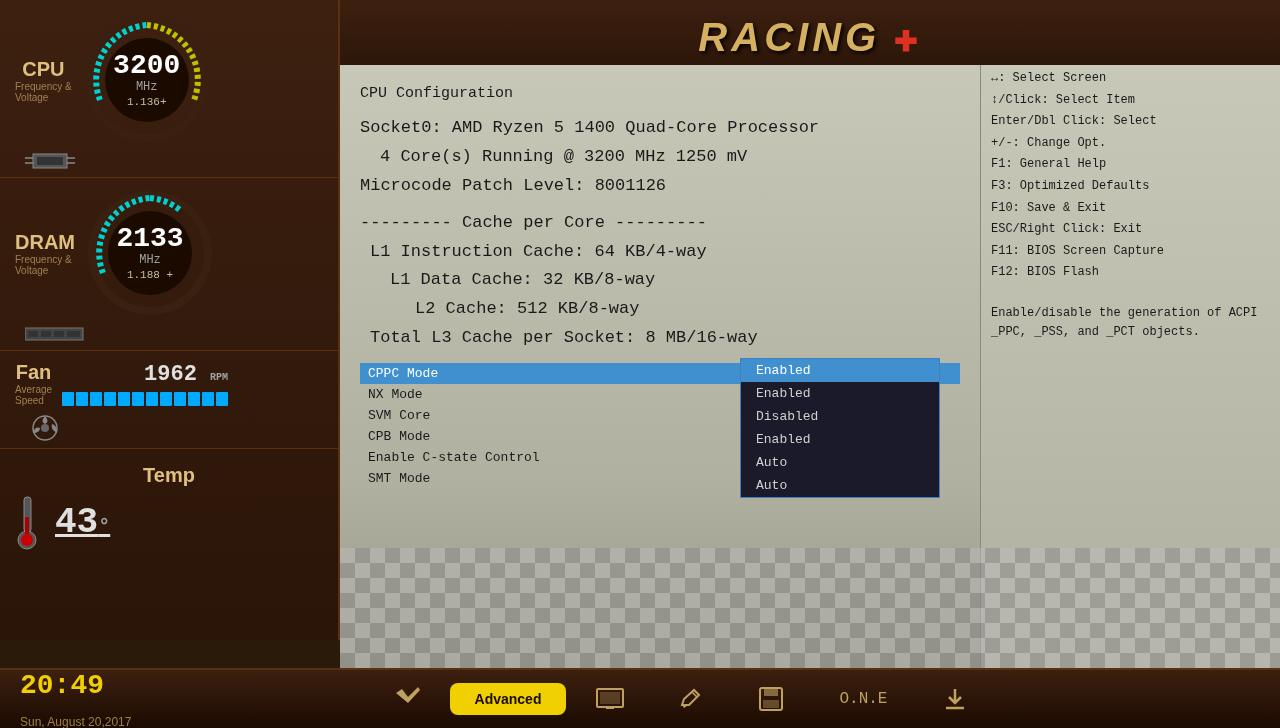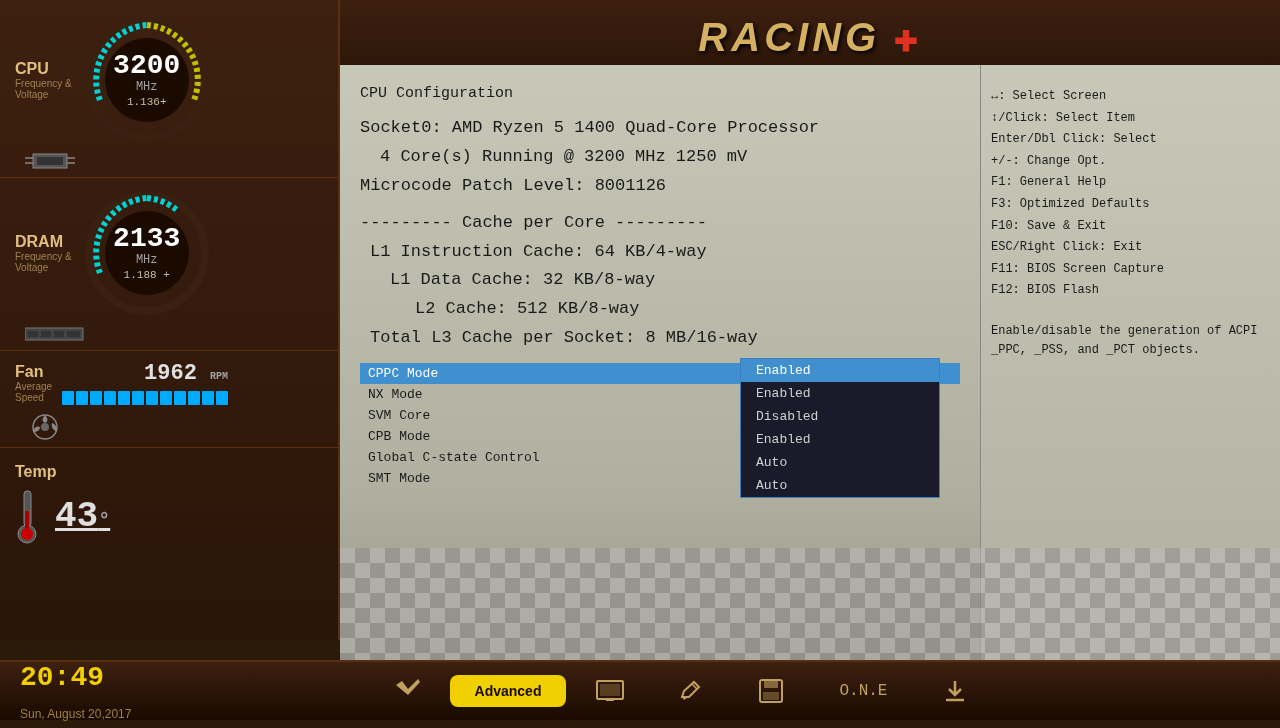--- a/index.html
+++ b/index.html
@@ -89,42 +89,43 @@
     }
 
     
     .help-panel {
       position: absolute;
       top: 65px;
       right: 0;
       width: 300px;
       bottom: 60px;
       background: linear-gradient(180deg, #c8c8b8 0%, #b0b0a0 100%);
-      padding: 21px 10px;
+      padding: 3px 10px;
       font-family: 'Courier New', monospace;
       font-size: 12px;
       color: #1a1a1a;
       border-left: 1px solid #888;
     }
 
     .help-text {
       line-height: 1.8;
       white-space: pre-line;
     }
 
     .help-description {
       margin-top: 20px;
       line-height: 1.6;
     }
 
     .sidebar-label {
       color: #e0c080;
-      font-size: 16px;
+      font-size: 20px;
       font-weight: bold;
       font-family: Arial, sans-serif;
+      text-align: center;
     }
 
     .sidebar-sublabel {
       color: #a08050;
       font-size: 10px;
       font-family: Arial, sans-serif;
     }
 
     
     .gauge {
@@ -185,21 +186,21 @@
     }
 
     
     .temp-section {
       padding: 10px 15px;
     }
 
     
     .taskbar {
       position: absolute;
-      bottom: 8px;
+      bottom: 0;
       left: 0;
       right: 0;
       height: 60px;
       background: linear-gradient(180deg, #3d2010 0%, #1a0a00 100%);
       display: flex;
       align-items: center;
       justify-content: space-between;
       padding: 0 20px;
       border-top: 2px solid #5a3010;
     }
@@ -520,21 +521,21 @@
     <div style="padding-left:30px;">L1 Data Cache: 32 KB/8-way</div>
     <div style="padding-left:55px;">L2 Cache: 512 KB/8-way</div>
     <div style="padding-left:10px;">Total L3 Cache per Socket: 8 MB/16-way</div>
   </div>
 
   <div class="menu-items" style="margin-top:10px; position:relative;">
     <div class="menu-item selected" style="background:#4090d0; color:#fff;">CPPC Mode</div>
     <div class="menu-item">NX Mode</div>
     <div class="menu-item">SVM Core</div>
     <div class="menu-item">CPB Mode</div>
-    <div class="menu-item">Global C-state Control</div>
+    <div class="menu-item">Enable C-state Control</div>
     <div class="menu-item">SMT Mode</div>
 
     <div class="dropdown-popup" style="position:absolute; top:-5px; left:380px; width:200px;">
       <div class="dropdown-item active">Enabled</div>
       <div class="dropdown-item">Enabled</div>
       <div class="dropdown-item">Disabled</div>
       <div class="dropdown-item">Enabled</div>
       <div class="dropdown-item">Auto</div>
       <div class="dropdown-item">Auto</div>
     </div>

